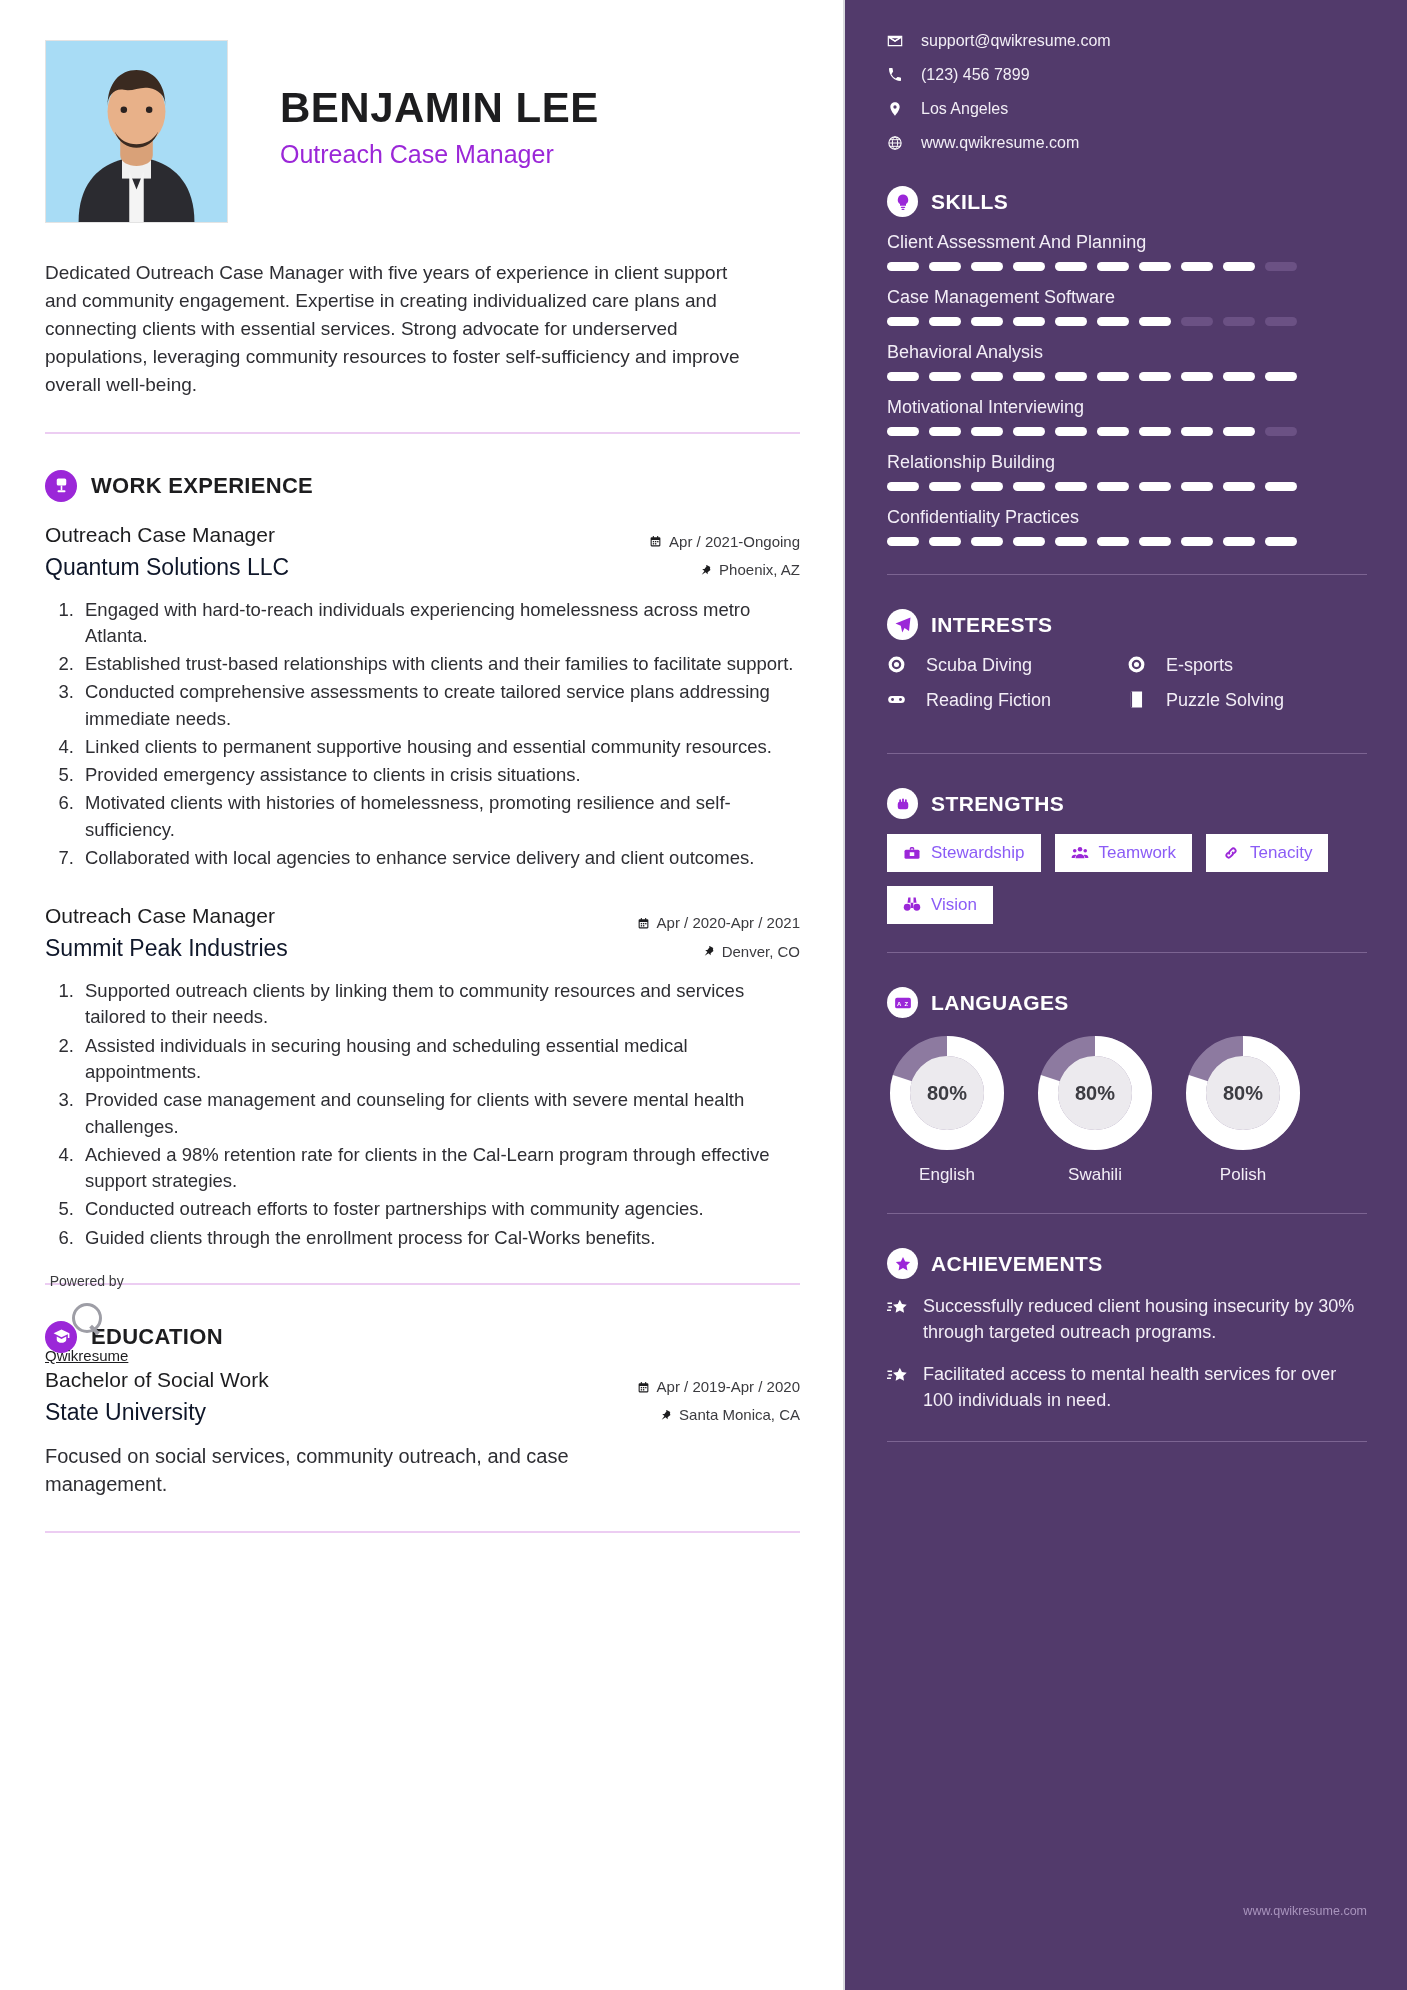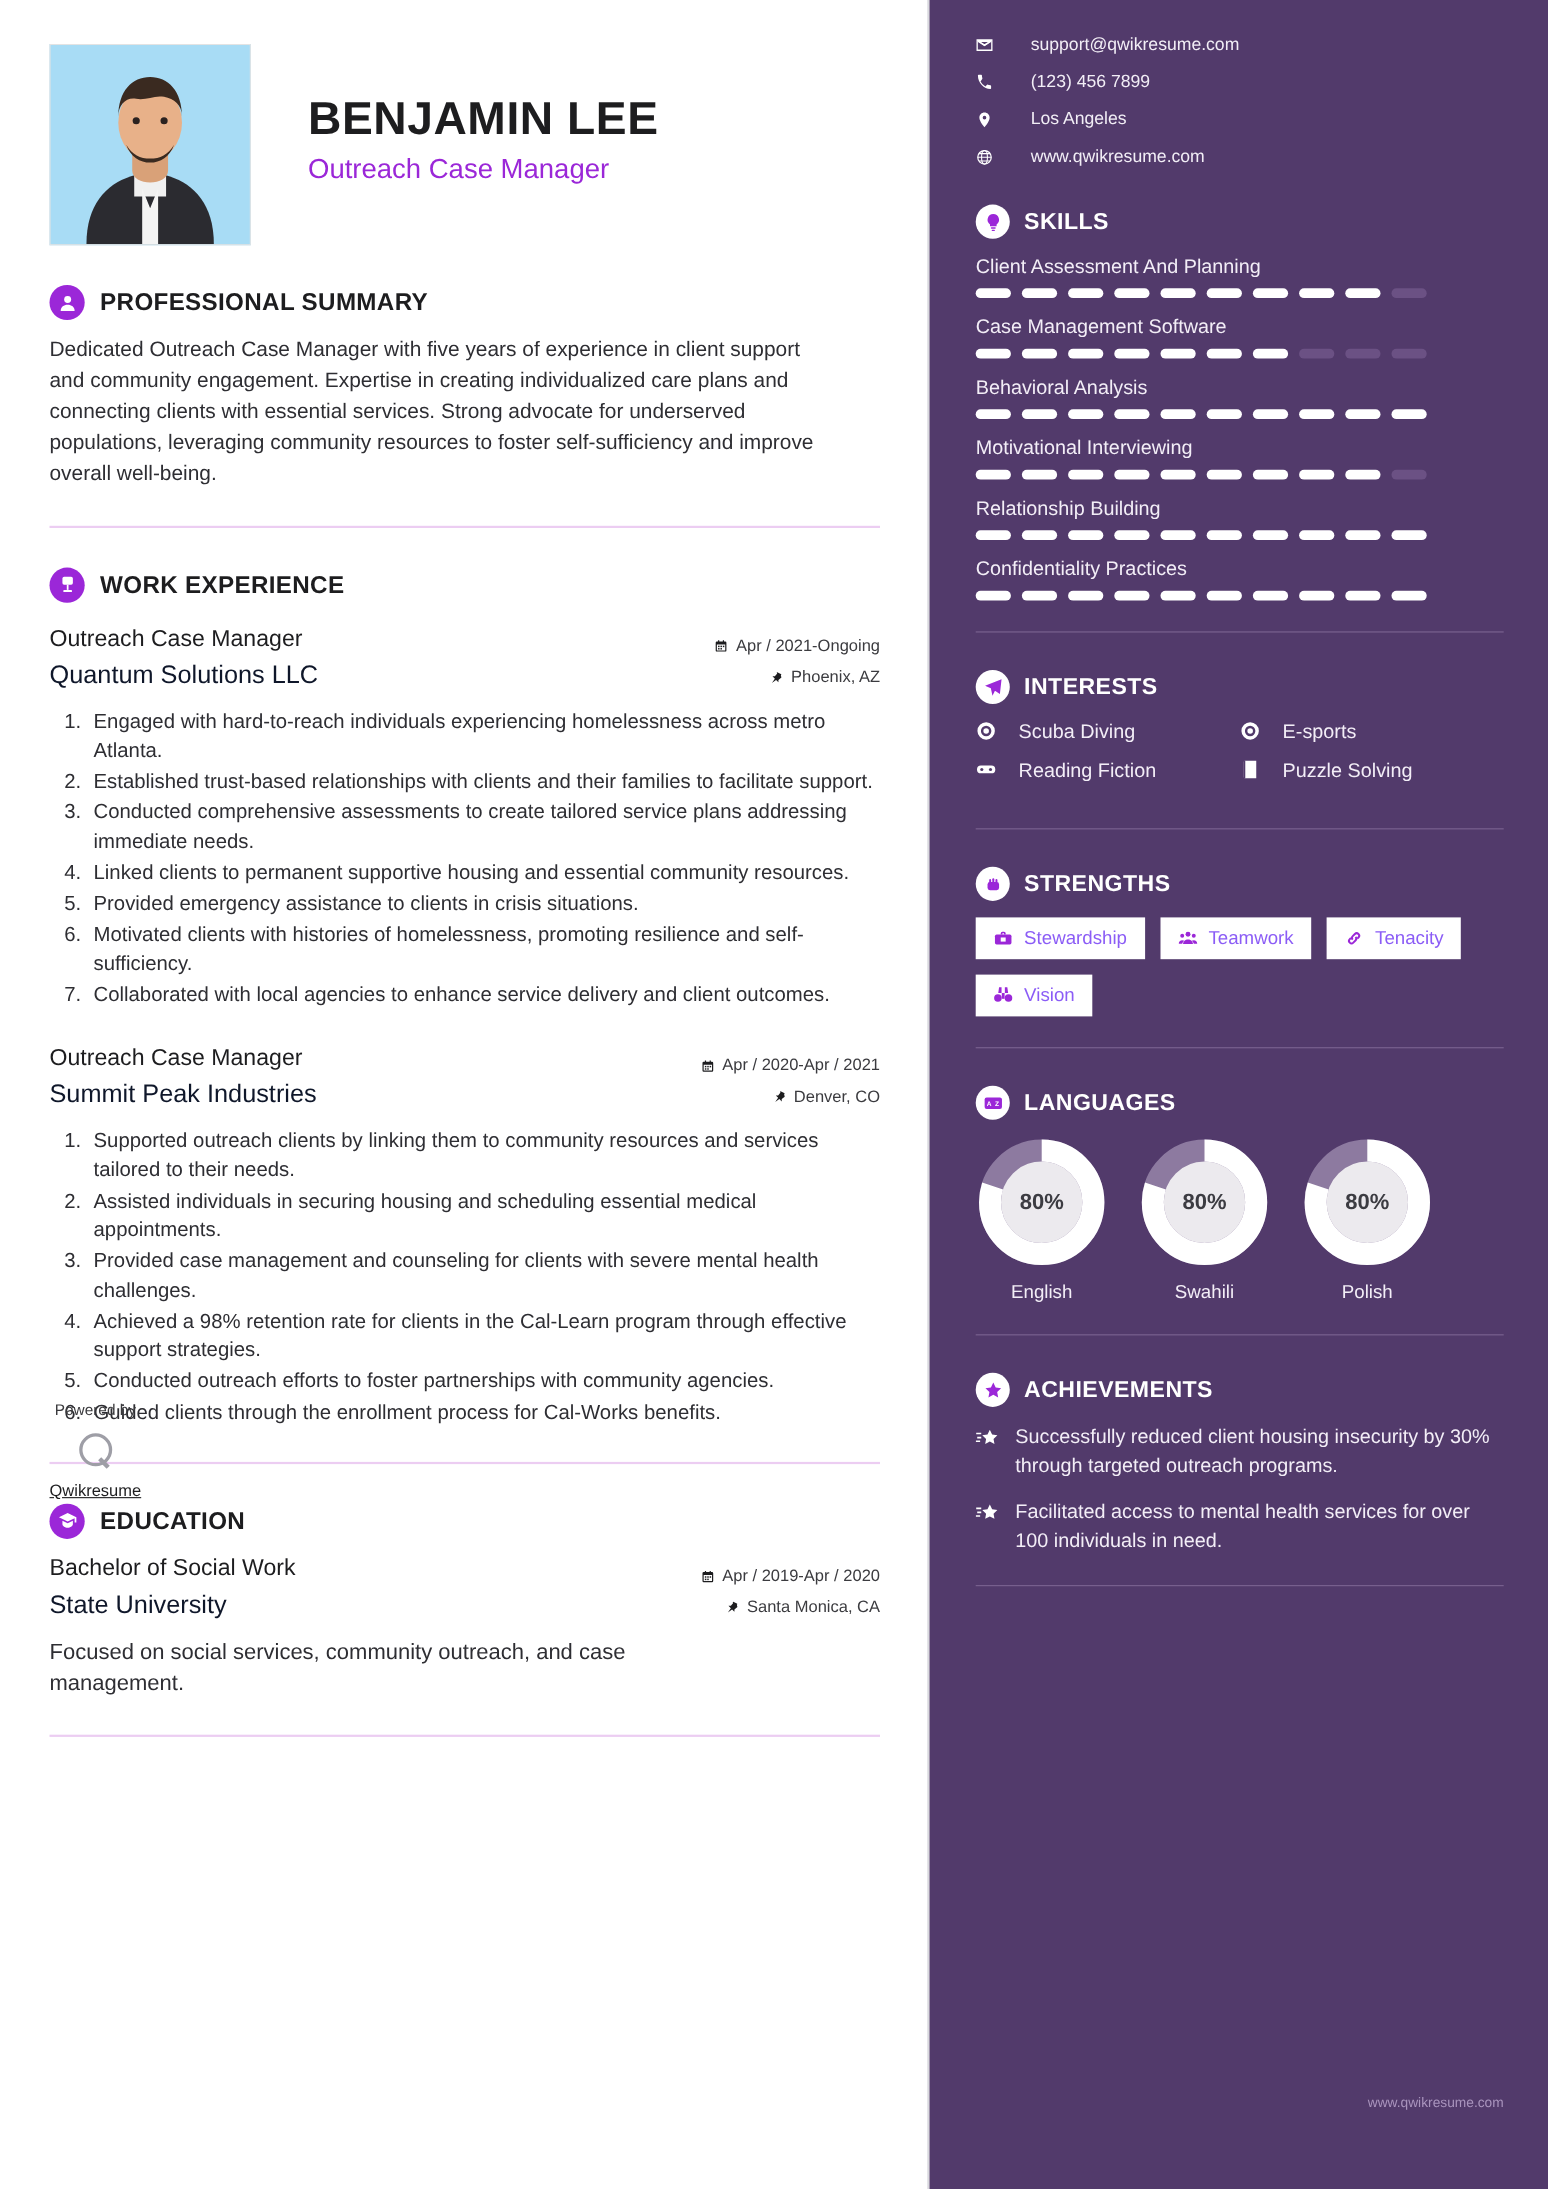--- a/index.html
+++ b/index.html
@@ -96,21 +96,21 @@
 
   
   .right {
     width: 562px; height: 1990px;
     background: #523a6b;
     padding: 30px 40px 0 42px;
     color: #fff; position: relative;
   }
   .contact { margin-top: 2px; }
   .c-row {
-    display: flex; align-items: center; gap: 34px;
+    display: flex; align-items: center; gap: 18px;
     font-size: 16px; color: #f2eef6; margin-bottom: 16px;
   }
   .c-row svg { width: 16px; height: 16px; fill: #ffffff; flex: 0 0 16px; }
 
   .rsec { margin-top: 34px; }
   .rsec-head { display: flex; align-items: center; gap: 13px; margin-bottom: 15px; }
   .rsec-ico {
     width: 31px; height: 31px; border-radius: 50%; background: #fff;
     display: flex; align-items: center; justify-content: center; flex: 0 0 31px;
   }
@@ -186,29 +186,20 @@
           <path d="M46 100V72l4 10 4-10v28z" fill="#f4f4f4"></path>
         </svg>
       </div>
       <div class="hdr-txt">
         <div class="name">BENJAMIN LEE</div>
         <div class="role">Outreach Case Manager</div>
       </div>
     </div>
 
     <div class="sec">
-      <div class="sec-head">
-        <span class="sec-ico">
-          <svg viewBox="0 0 24 24">
-              <circle cx="12" cy="8" r="4"></circle>
-              <path d="M4 21c0-4.4 3.6-7 8-7s8 2.6 8 7z"></path>
-            </svg>
-        </span>
-        <span class="sec-title">PROFESSIONAL SUMMARY</span>
-      </div>
       <p class="summary">Dedicated Outreach Case Manager with five years of experience in client support and community engagement. Expertise in creating individualized care plans and connecting clients with essential services. Strong advocate for underserved populations, leveraging community resources to foster self-sufficiency and improve overall well-being.</p>
     </div>
 
     <div class="rule"></div>
 
     <div class="sec">
       <div class="sec-head">
         <span class="sec-ico">
           <svg viewBox="0 0 24 24">
               <rect x="6" y="3" width="12" height="9" rx="2"></rect>

